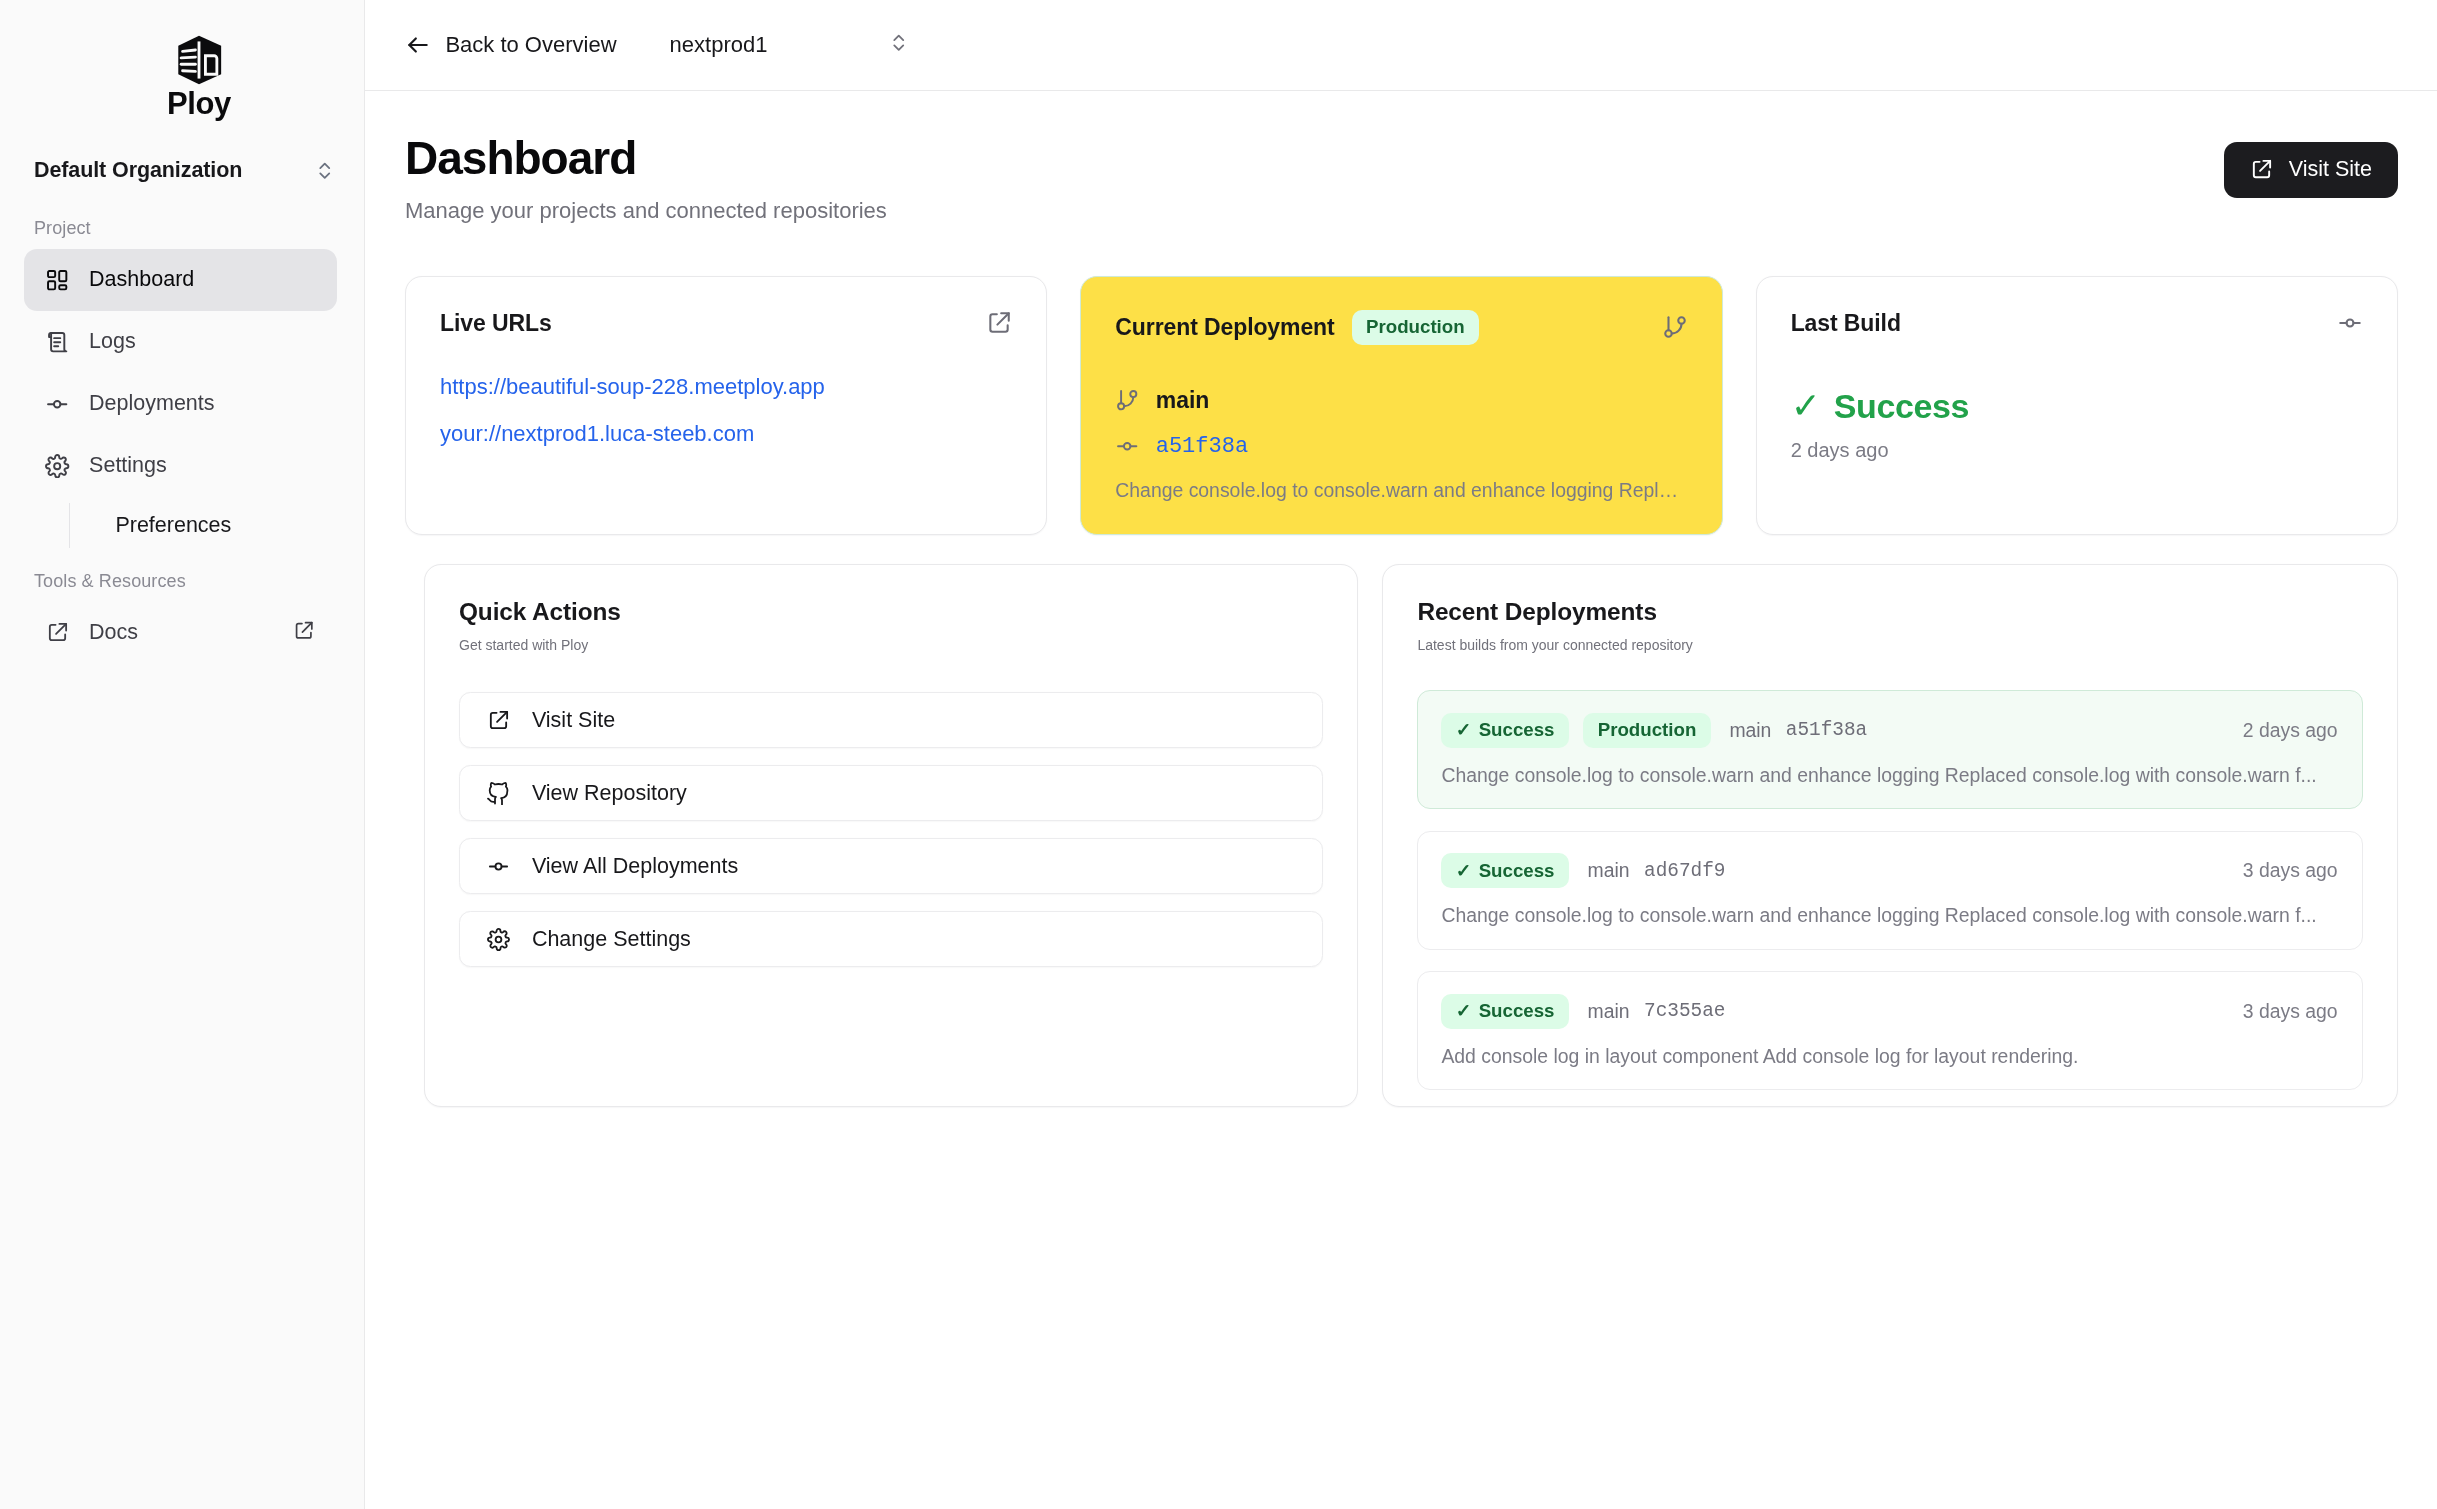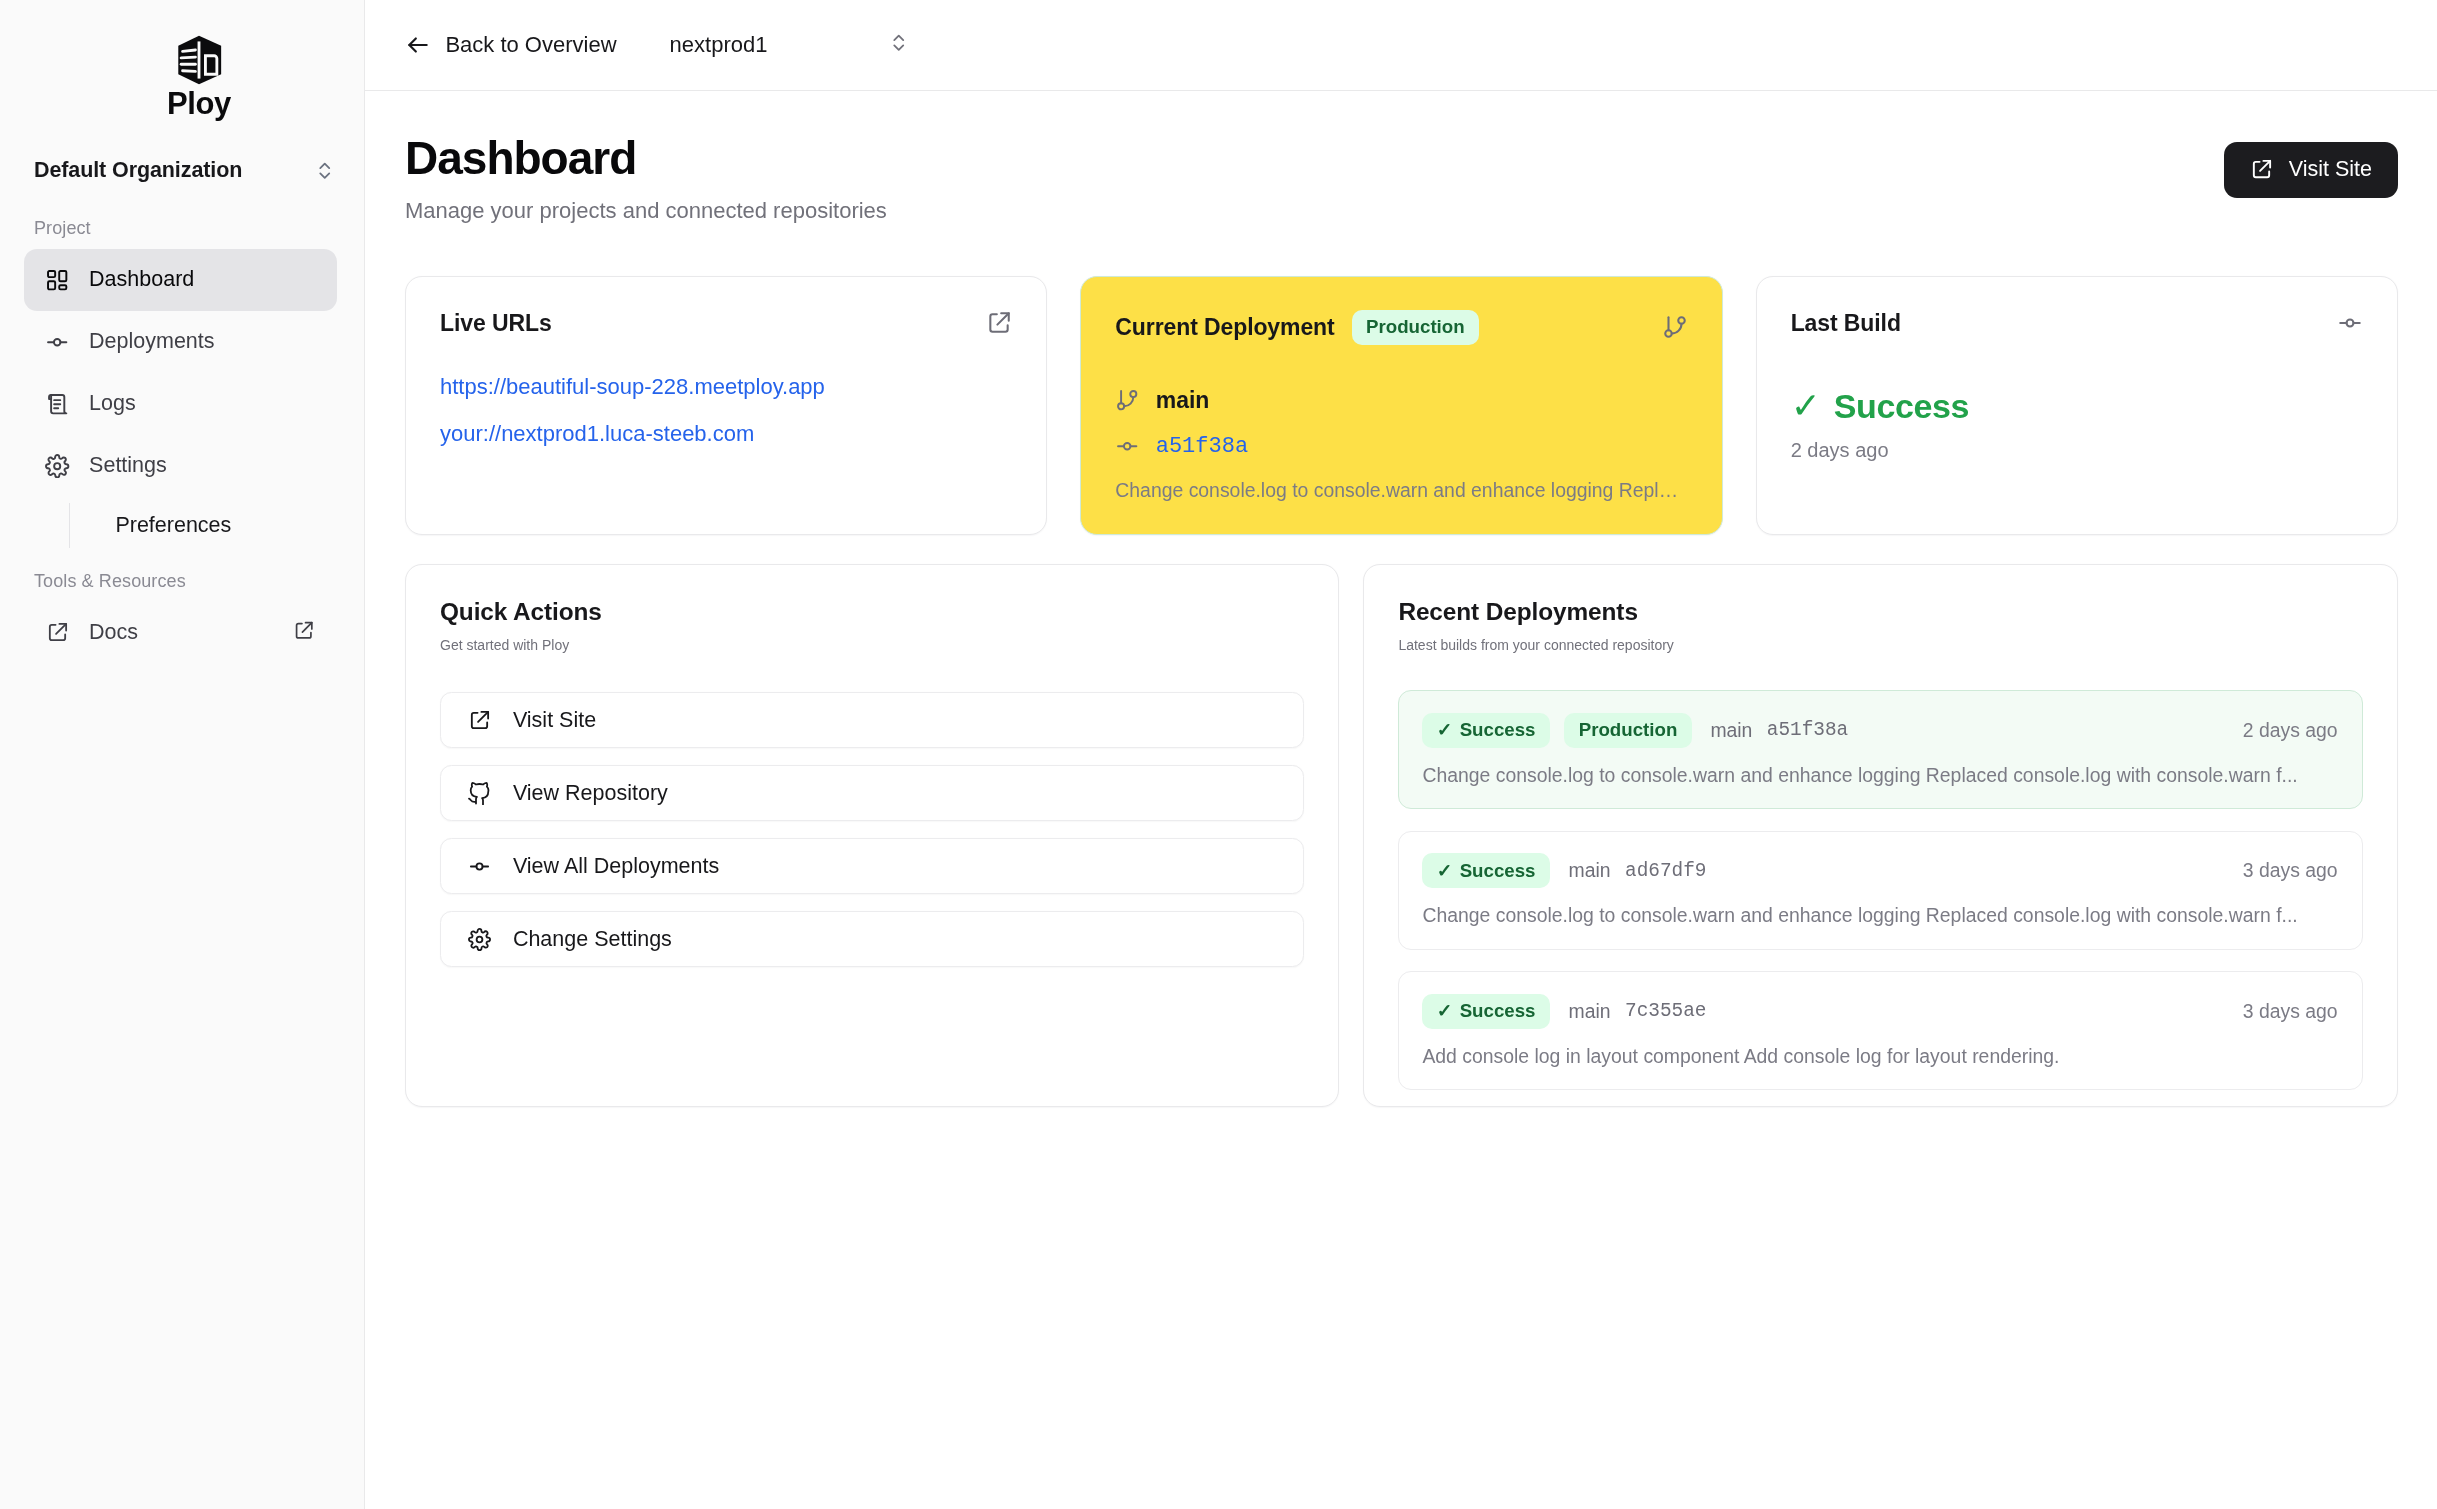--- a/index.html
+++ b/index.html
@@ -125,21 +125,21 @@
     white-space: nowrap; overflow: hidden; text-overflow: ellipsis;
   }
 
   .build-status { margin-top: 50px; display: flex; align-items: center; gap: 13px; }
   .build-check { font-size: 36px; color: #22a24a; line-height: 1; }
   .build-word { font-size: 34px; font-weight: 700; color: #22a24a; letter-spacing: -0.4px; }
   .build-time { margin-top: 13px; font-size: 20px; color: #7b7b85; }
 
   
   .bottom-row { display: flex; gap: 24.4px; margin-top: 29px; align-items: stretch; }
-  .qa-card { flex: 0 0 934px; }
+  .qa-card { flex: 0 0 934px; margin-left: 19px; }
   .rd-card { flex: 1 1 auto; min-width: 0; }
 
   .sec-title { font-size: 24.4px; font-weight: 700; color: #18181b; letter-spacing: -0.1px; }
   .sec-sub { font-size: 14px; color: #71717a; margin-top: 11.5px; }
 
   .qa-list { margin-top: 39px; display: flex; flex-direction: column; gap: 17px; }
   .qa-btn {
     display: flex; align-items: center; gap: 21.5px;
     height: 56px; border: 1.4px solid #ececee; border-radius: 11.5px;
     background: #ffffff; padding: 0 26px; cursor: pointer;
@@ -214,39 +214,39 @@
             <rect x="3" y="13" width="7" height="8" rx="1.3"></rect>
             <rect x="14" y="17" width="7" height="4" rx="1.3"></rect>
           </svg>
         </span>
         <span class="nav-label">Dashboard</span>
       </div>
 
       <div class="nav-item">
         <span class="nav-icon">
           <svg viewBox="0 0 24 24" width="24.4" height="24.4" fill="none" stroke="currentColor" stroke-width="1.9" stroke-linecap="round" stroke-linejoin="round">
-            <circle cx="12" cy="12" r="3.2"></circle>
-            <line x1="3" y1="12" x2="8.8" y2="12"></line>
-            <line x1="15.2" y1="12" x2="21" y2="12"></line>
-          </svg>
-        </span>
-        <span class="nav-label">Deployments</span>
-      </div>
-
-      <div class="nav-item">
-        <span class="nav-icon">
-          <svg viewBox="0 0 24 24" width="24.4" height="24.4" fill="none" stroke="currentColor" stroke-width="1.9" stroke-linecap="round" stroke-linejoin="round">
             <path d="M6 3h11a2 2 0 0 1 2 2v14a2 2 0 0 0 2 2H8a2 2 0 0 1-2-2V3z"></path>
             <path d="M6 3a2 2 0 0 0-2 2v2h2"></path>
             <line x1="9" y1="8" x2="15" y2="8"></line>
             <line x1="9" y1="12" x2="15" y2="12"></line>
             <line x1="9" y1="16" x2="13" y2="16"></line>
           </svg>
         </span>
         <span class="nav-label">Logs</span>
+      </div>
+
+      <div class="nav-item">
+        <span class="nav-icon">
+          <svg viewBox="0 0 24 24" width="24.4" height="24.4" fill="none" stroke="currentColor" stroke-width="1.9" stroke-linecap="round" stroke-linejoin="round">
+            <circle cx="12" cy="12" r="3.2"></circle>
+            <line x1="3" y1="12" x2="8.8" y2="12"></line>
+            <line x1="15.2" y1="12" x2="21" y2="12"></line>
+          </svg>
+        </span>
+        <span class="nav-label">Deployments</span>
       </div>
 
       <div class="nav-item">
         <span class="nav-icon">
           <svg viewBox="0 0 24 24" width="24.4" height="24.4" fill="none" stroke="currentColor" stroke-width="1.9" stroke-linecap="round" stroke-linejoin="round">
             <circle cx="12" cy="12" r="3"></circle>
             <path d="M19.4 15a1.6 1.6 0 0 0 .3 1.8l.1.1a2 2 0 1 1-2.8 2.8l-.1-.1a1.6 1.6 0 0 0-1.8-.3 1.6 1.6 0 0 0-1 1.5V21a2 2 0 1 1-4 0v-.1A1.6 1.6 0 0 0 9 19.4a1.6 1.6 0 0 0-1.8.3l-.1.1a2 2 0 1 1-2.8-2.8l.1-.1a1.6 1.6 0 0 0 .3-1.8 1.6 1.6 0 0 0-1.5-1H3a2 2 0 1 1 0-4h.1A1.6 1.6 0 0 0 4.6 9a1.6 1.6 0 0 0-.3-1.8l-.1-.1a2 2 0 1 1 2.8-2.8l.1.1a1.6 1.6 0 0 0 1.8.3H9a1.6 1.6 0 0 0 1-1.5V3a2 2 0 1 1 4 0v.1a1.6 1.6 0 0 0 1 1.5 1.6 1.6 0 0 0 1.8-.3l.1-.1a2 2 0 1 1 2.8 2.8l-.1.1a1.6 1.6 0 0 0-.3 1.8V9a1.6 1.6 0 0 0 1.5 1H21a2 2 0 1 1 0 4h-.1a1.6 1.6 0 0 0-1.5 1z"></path>
           </svg>
         </span>
         <span class="nav-label">Settings</span>

